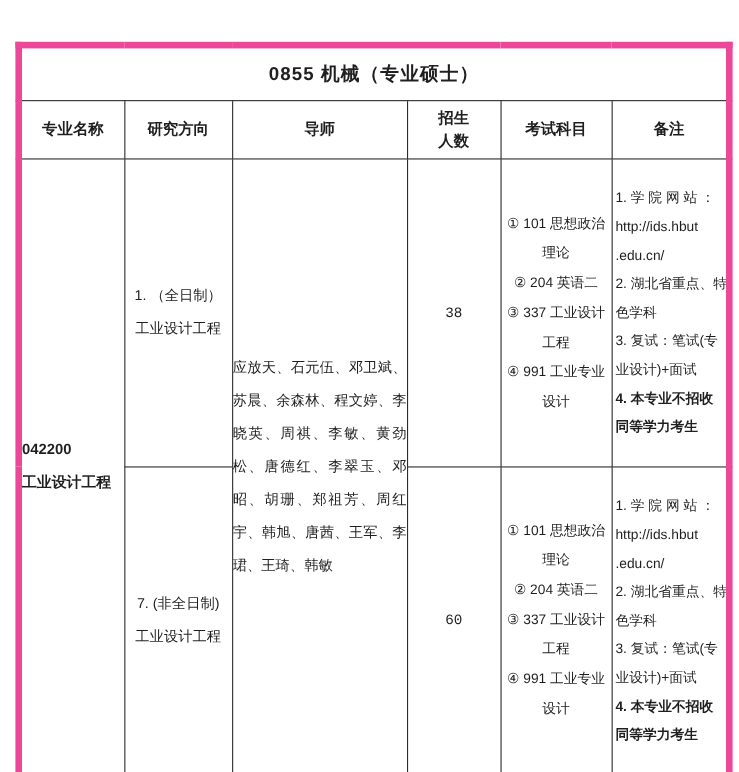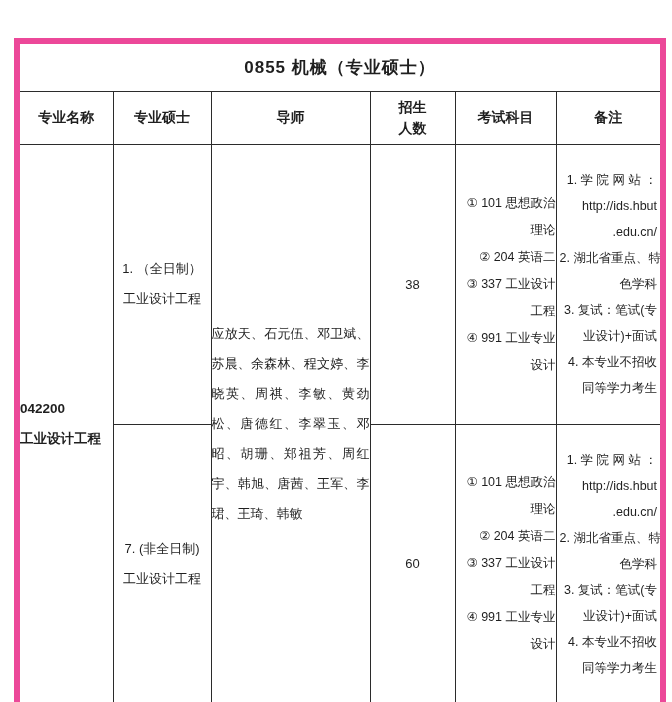--- a/index.html
+++ b/index.html
@@ -63,38 +63,38 @@
   .sup-cell {
     font-size: 13px;
     line-height: 30px;
     padding: 0 4px;
     text-align: justify;
     text-align-last: left;
   }
   .enr-cell {
     font-size: 13px;
     text-align: center;
+    font-family: Liberation Mono, monospace;
   }
   .exam-cell {
     font-size: 12.5px;
     line-height: 27px;
     padding: 0 3px;
-    text-align: right;
+    text-align: center;
   }
   .notes-cell {
     font-size: 12.5px;
     text-align: left;
   }
   .notes-cell .notes-main,
   .notes-cell .notes-bold {
     line-height: 26px;
     padding: 0 3px;
-    text-align: right;
   }
-  .notes-cell .notes-bold { font-weight: normal; }
+  .notes-cell .notes-bold { font-weight: bold; }
 </style>
 </head>
 <body>
 
 <div class="page">
   <table class="sched">
     <colgroup>
       <col style="width:96px">
       <col style="width:98px">
       <col style="width:159px">
@@ -103,21 +103,21 @@
       <col style="width:107px">
     </colgroup>
 
     <tbody>
         <tr class="title-row">
       <td colspan="6" class="title-cell">0855 机械（专业硕士）</td>
     </tr>
 
     <tr class="head-row">
       <th>专业名称</th>
-      <th>专业硕士</th>
+      <th>研究方向</th>
       <th>导师</th>
       <th class="pre">招生
 人数</th>
       <th>考试科目</th>
       <th>备注</th>
     </tr>
 
     <tr class="row1">
       <td rowspan="2" class="major-cell pre">042200
 工业设计工程</td>

